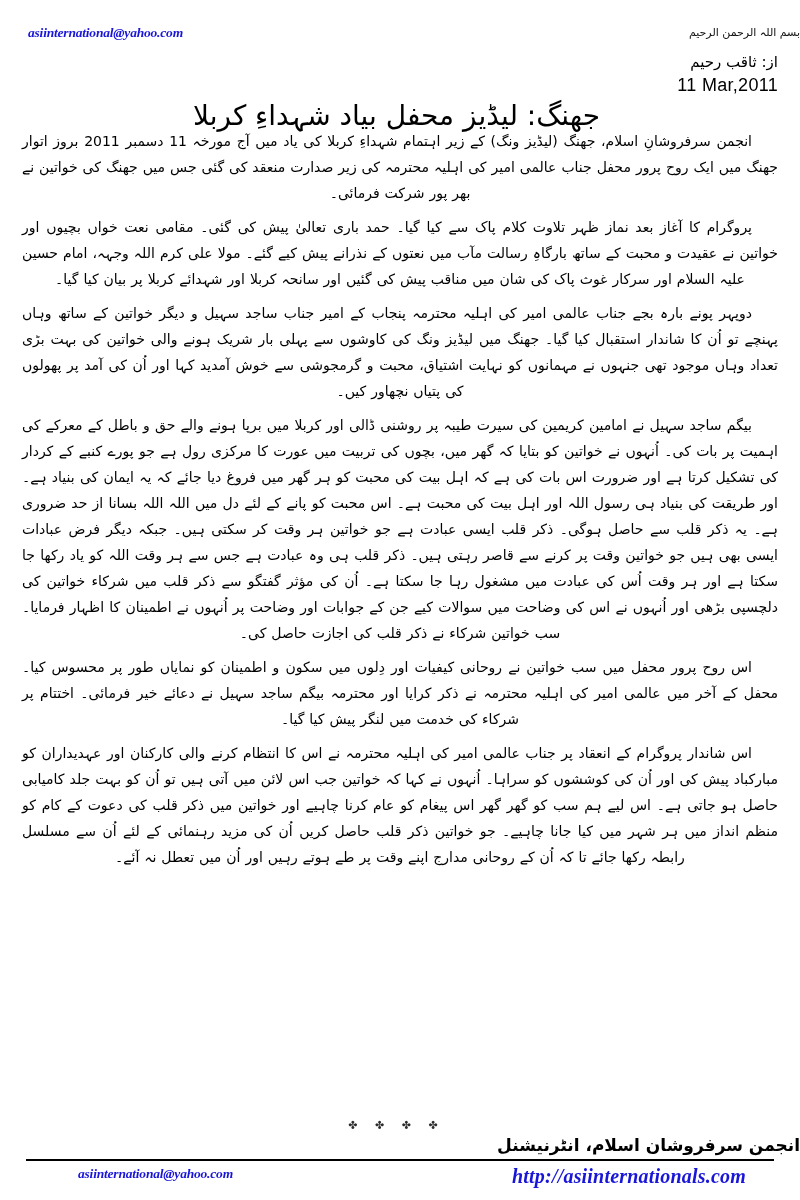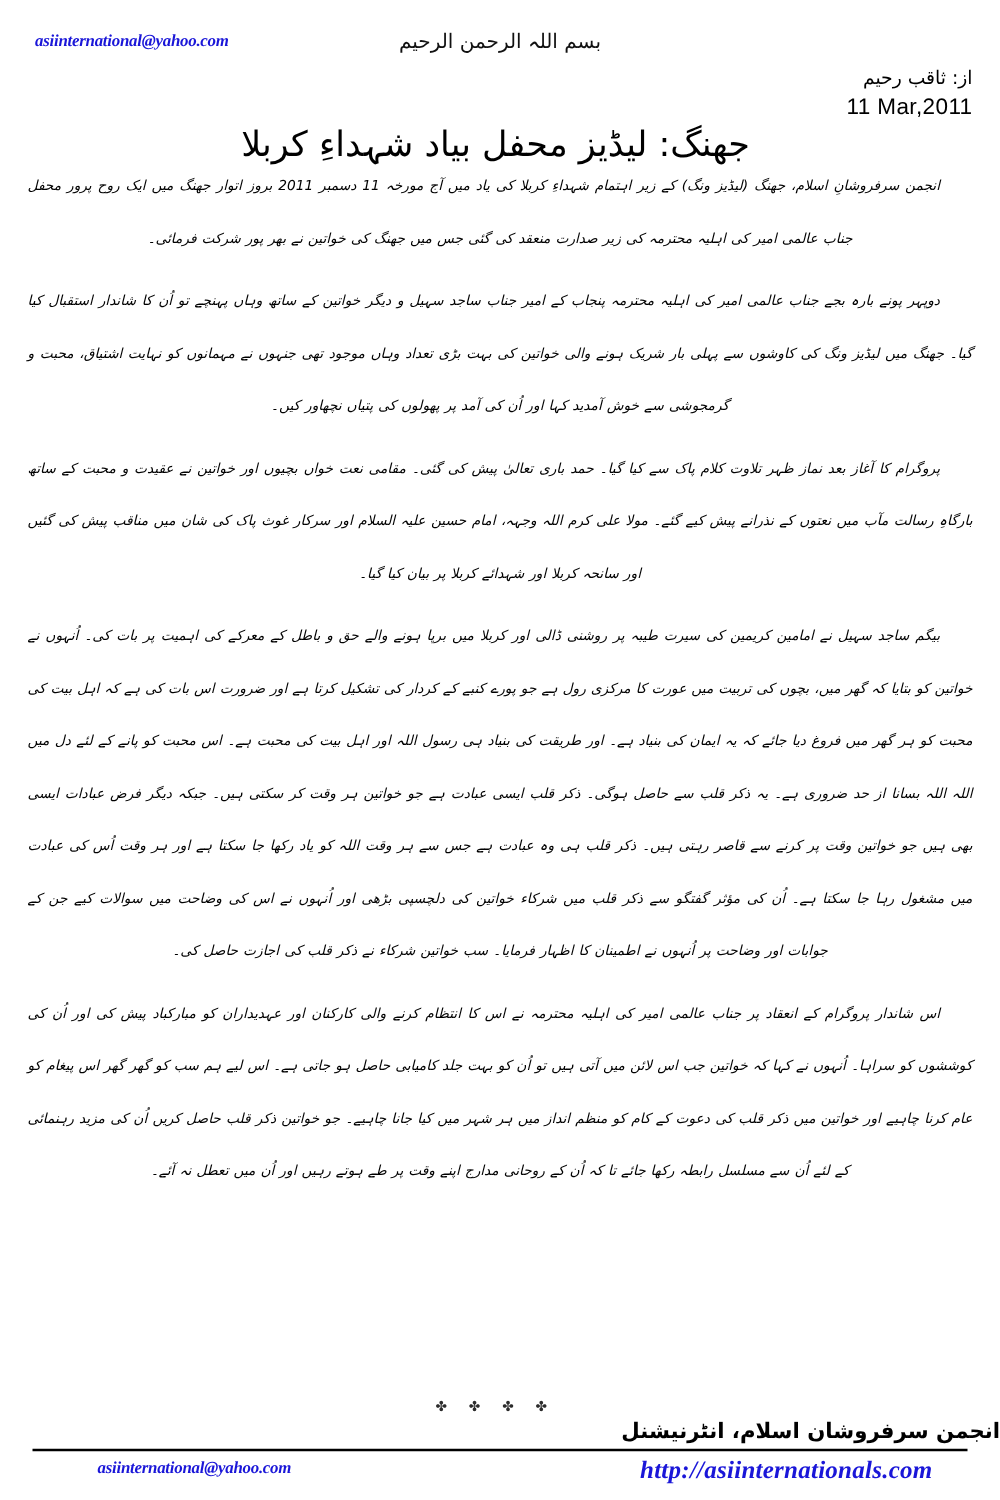--- a/index.html
+++ b/index.html
@@ -39,23 +39,23 @@
     color: #1a16d8;
     direction: ltr;
     white-space: nowrap;
   }
 
   .bismillah {
     position: absolute;
     left: 0;
     right: 0;
     top: 2px;
-    text-align: center;
-    font-family: "DejaVu Sans", sans-serif;
-    font-size: 16px;
+    text-align: right;
+    font-family: "DejaVu Sans", sans-serif;
+    font-size: 11px;
     line-height: 14px;
     color: #111;
     direction: rtl;
   }
 
   .hdr-author {
     position: absolute;
     right: 22px;
     top: 29px;
     font-family: "DejaVu Sans", sans-serif;
@@ -98,28 +98,27 @@
     right: 22px;
     top: 104px;
     direction: rtl;
     text-align: justify;
     text-align-last: center;
   }
 
   p.para {
     margin: 0 0 8px 0;
     font-family: "DejaVu Sans", sans-serif;
-    font-size: 11px;
-    line-height: 42px;
+    font-size: 14px;
+    line-height: 26px;
     text-indent: 26px;
     direction: rtl;
     text-align: justify;
     text-justify: inter-word;
     word-spacing: 0.5px;
-    font-style: italic;
   }
   p.para:last-child { margin-bottom: 0; }
 
   
   .footer {
     position: absolute;
     left: 0;
     right: 0;
     bottom: 34px;
     width: 800px;
@@ -195,23 +194,24 @@
 
     <div class="hdr-author">از: ثاقب رحیم</div>
 
     <div class="hdr-date">11 Mar,2011</div>
 
     <h1 class="headline">جھنگ: لیڈیز محفل بیاد شہداءِ کربلا</h1>
   </div>
 
   <div class="body-wrap">
     <p class="para">انجمن سرفروشانِ اسلام، جھنگ (لیڈیز ونگ) کے زیر اہتمام شہداءِ کربلا کی یاد میں آج مورخہ 11 دسمبر 2011 بروز اتوار جھنگ میں ایک روح پرور محفل جناب عالمی امیر کی اہلیہ محترمہ کی زیر صدارت منعقد کی گئی جس میں جھنگ کی خواتین نے بھر پور شرکت فرمائی۔</p>
+    <p class="para">پروگرام کا آغاز بعد نماز ظہر تلاوت کلام پاک سے کیا گیا۔ حمد باری تعالیٰ پیش کی گئی۔ مقامی نعت خواں بچیوں اور خواتین نے عقیدت و محبت کے ساتھ بارگاہِ رسالت مآب میں نعتوں کے نذرانے پیش کیے گئے۔ مولا علی کرم اللہ وجہہ، امام حسین علیہ السلام اور سرکار غوث پاک کی شان میں مناقب پیش کی گئیں اور سانحہ کربلا اور شہدائے کربلا پر بیان کیا گیا۔</p>
     <p class="para">دوپہر پونے بارہ بجے جناب عالمی امیر کی اہلیہ محترمہ پنجاب کے امیر جناب ساجد سہیل و دیگر خواتین کے ساتھ وہاں پہنچے تو اُن کا شاندار استقبال کیا گیا۔ جھنگ میں لیڈیز ونگ کی کاوشوں سے پہلی بار شریک ہونے والی خواتین کی بہت بڑی تعداد وہاں موجود تھی جنہوں نے مہمانوں کو نہایت اشتیاق، محبت و گرمجوشی سے خوش آمدید کہا اور اُن کی آمد پر پھولوں کی پتیاں نچھاور کیں۔</p>
-    <p class="para">پروگرام کا آغاز بعد نماز ظہر تلاوت کلام پاک سے کیا گیا۔ حمد باری تعالیٰ پیش کی گئی۔ مقامی نعت خواں بچیوں اور خواتین نے عقیدت و محبت کے ساتھ بارگاہِ رسالت مآب میں نعتوں کے نذرانے پیش کیے گئے۔ مولا علی کرم اللہ وجہہ، امام حسین علیہ السلام اور سرکار غوث پاک کی شان میں مناقب پیش کی گئیں اور سانحہ کربلا اور شہدائے کربلا پر بیان کیا گیا۔</p>
     <p class="para">بیگم ساجد سہیل نے امامین کریمین کی سیرت طیبہ پر روشنی ڈالی اور کربلا میں برپا ہونے والے حق و باطل کے معرکے کی اہمیت پر بات کی۔ اُنہوں نے خواتین کو بتایا کہ گھر میں، بچوں کی تربیت میں عورت کا مرکزی رول ہے جو پورے کنبے کے کردار کی تشکیل کرتا ہے اور ضرورت اس بات کی ہے کہ اہل بیت کی محبت کو ہر گھر میں فروغ دیا جائے کہ یہ ایمان کی بنیاد ہے۔ اور طریقت کی بنیاد ہی رسول اللہ اور اہل بیت کی محبت ہے۔ اس محبت کو پانے کے لئے دل میں اللہ اللہ بسانا از حد ضروری ہے۔ یہ ذکر قلب سے حاصل ہوگی۔ ذکر قلب ایسی عبادت ہے جو خواتین ہر وقت کر سکتی ہیں۔ جبکہ دیگر فرض عبادات ایسی بھی ہیں جو خواتین وقت پر کرنے سے قاصر رہتی ہیں۔ ذکر قلب ہی وہ عبادت ہے جس سے ہر وقت اللہ کو یاد رکھا جا سکتا ہے اور ہر وقت اُس کی عبادت میں مشغول رہا جا سکتا ہے۔ اُن کی مؤثر گفتگو سے ذکر قلب میں شرکاء خواتین کی دلچسپی بڑھی اور اُنہوں نے اس کی وضاحت میں سوالات کیے جن کے جوابات اور وضاحت پر اُنہوں نے اطمینان کا اظہار فرمایا۔ سب خواتین شرکاء نے ذکر قلب کی اجازت حاصل کی۔</p>
+    <p class="para">اس روح پرور محفل میں سب خواتین نے روحانی کیفیات اور دِلوں میں سکون و اطمینان کو نمایاں طور پر محسوس کیا۔ محفل کے آخر میں عالمی امیر کی اہلیہ محترمہ نے ذکر کرایا اور محترمہ بیگم ساجد سہیل نے دعائے خیر فرمائی۔ اختتام پر شرکاء کی خدمت میں لنگر پیش کیا گیا۔</p>
     <p class="para">اس شاندار پروگرام کے انعقاد پر جناب عالمی امیر کی اہلیہ محترمہ نے اس کا انتظام کرنے والی کارکنان اور عہدیداران کو مبارکباد پیش کی اور اُن کی کوششوں کو سراہا۔ اُنہوں نے کہا کہ خواتین جب اس لائن میں آتی ہیں تو اُن کو بہت جلد کامیابی حاصل ہو جاتی ہے۔ اس لیے ہم سب کو گھر گھر اس پیغام کو عام کرنا چاہیے اور خواتین میں ذکر قلب کی دعوت کے کام کو منظم انداز میں ہر شہر میں کیا جانا چاہیے۔ جو خواتین ذکر قلب حاصل کریں اُن کی مزید رہنمائی کے لئے اُن سے مسلسل رابطہ رکھا جائے تا کہ اُن کے روحانی مدارج اپنے وقت پر طے ہوتے رہیں اور اُن میں تعطل نہ آئے۔</p>
   </div>
 
   <div class="footer">
     <div class="ornaments">✤ ✤ ✤ ✤</div>
 
     <div class="org-name">انجمن سرفروشان اسلام، انٹرنیشنل</div>
 
     <div class="rule"></div>
 

